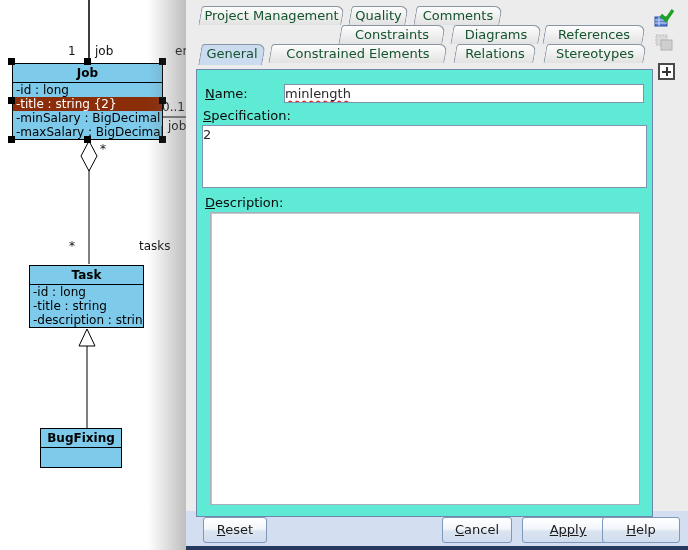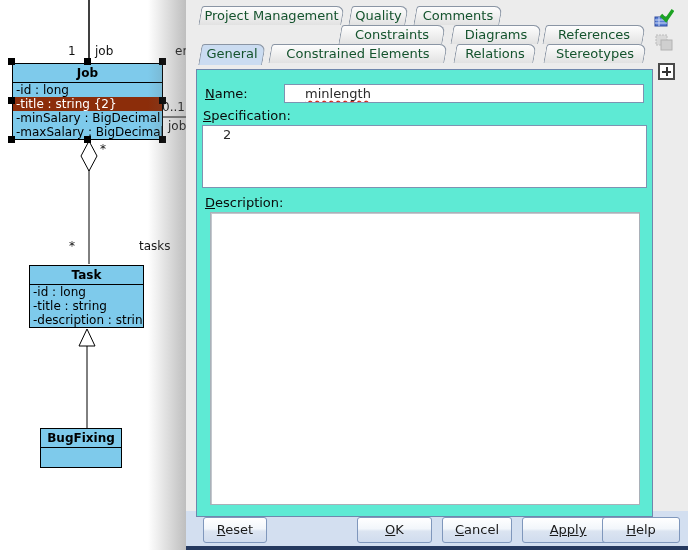--- a/index.html
+++ b/index.html
@@ -26,21 +26,21 @@
     border:1px solid #8a95a4;border-bottom:none;border-radius:3px 8px 0 0;transform:skewX(-10deg);}
   .tab .lbl{position:relative;display:block;text-align:center;font-size:13px;line-height:19px;color:#14532d;}
   .tab.selected{height:21px;z-index:6;}
   .tab.selected .bg{background:#cbdcf1;}
 
   .panel{position:absolute;left:10px;top:63px;width:457px;height:448px;
     background:#5eead4;border:1px solid #6f87ad;box-sizing:border-box;z-index:2;margin-top:6px;}
   .form-label{position:absolute;font-size:13px;color:#0a0a0a;white-space:nowrap;}
   .mn{text-decoration:underline;}
   .textbox{position:absolute;background:#fff;border:1px solid #7e93b2;box-sizing:border-box;
-    font-size:13px;color:#2a2a2a;padding:1px 20px;overflow:hidden;text-align:left;}
+    font-size:13px;color:#2a2a2a;padding:1px 0;overflow:hidden;text-align:left;}
   .wavy{text-decoration:underline wavy #d02010;text-underline-offset:2px;text-decoration-skip-ink:none;}
   .desc-box{border:1px solid #a9b0b8;box-shadow:inset 1px 1px 0 rgba(120,130,145,.45);}
 
   .button-bar{position:absolute;left:0;top:511px;width:502px;height:35px;background:#d3dff0;}
   .navy-strip{position:absolute;left:0;top:546px;width:502px;height:4px;background:#25395f;}
   .btn{position:absolute;top:6px;height:26px;box-sizing:border-box;border:1px solid #7f97bc;border-radius:3px;
     background:linear-gradient(#ffffff 0%,#f2f6fb 45%,#dbe4f1 55%,#d0dcee 100%);
     font-size:13px;color:#1a1a1a;text-align:center;line-height:24px;cursor:default;}
 
   .side-icon{position:absolute;width:20px;height:20px;}
@@ -169,21 +169,20 @@
       <path d="M7 7 L12 12 L19 2" stroke="#1da323" stroke-width="3.4" fill="none"></path>
     </svg>
     <svg class="side-icon" style="left:468px;top:33px;" viewBox="0 0 20 20">
       <rect x="2" y="2" width="11" height="10" fill="#d9d9d9" stroke="#bcbcbc" stroke-width="1" stroke-dasharray="2 1"></rect>
       <rect x="7" y="7" width="11" height="10" fill="#cfcfcf" stroke="#b2b2b2" stroke-width="1"></rect>
     </svg>
     <div class="plus-btn"></div>
 
     <div class="button-bar">
       <div class="btn" style="left:17px;width:64px;"><span></span><span class="mn">R</span><span>eset</span></div>
-      <div class="btn" style="left:171px;width:75px;"><span></span><span class="mn">O</span><span>K</span></div>
       <div class="btn" style="left:256px;width:70px;"><span></span><span class="mn">C</span><span>ancel</span></div>
       <div class="btn" style="left:336px;width:92px;text-decoration:underline;"><span>Appl</span><span class="mn">y</span><span></span></div>
       <div class="btn" style="left:416px;width:78px;"><span></span><span class="mn">H</span><span>elp</span></div>
     </div>
     <div class="navy-strip"></div>
   </div>
 
 </div>
 
 </body></html>

